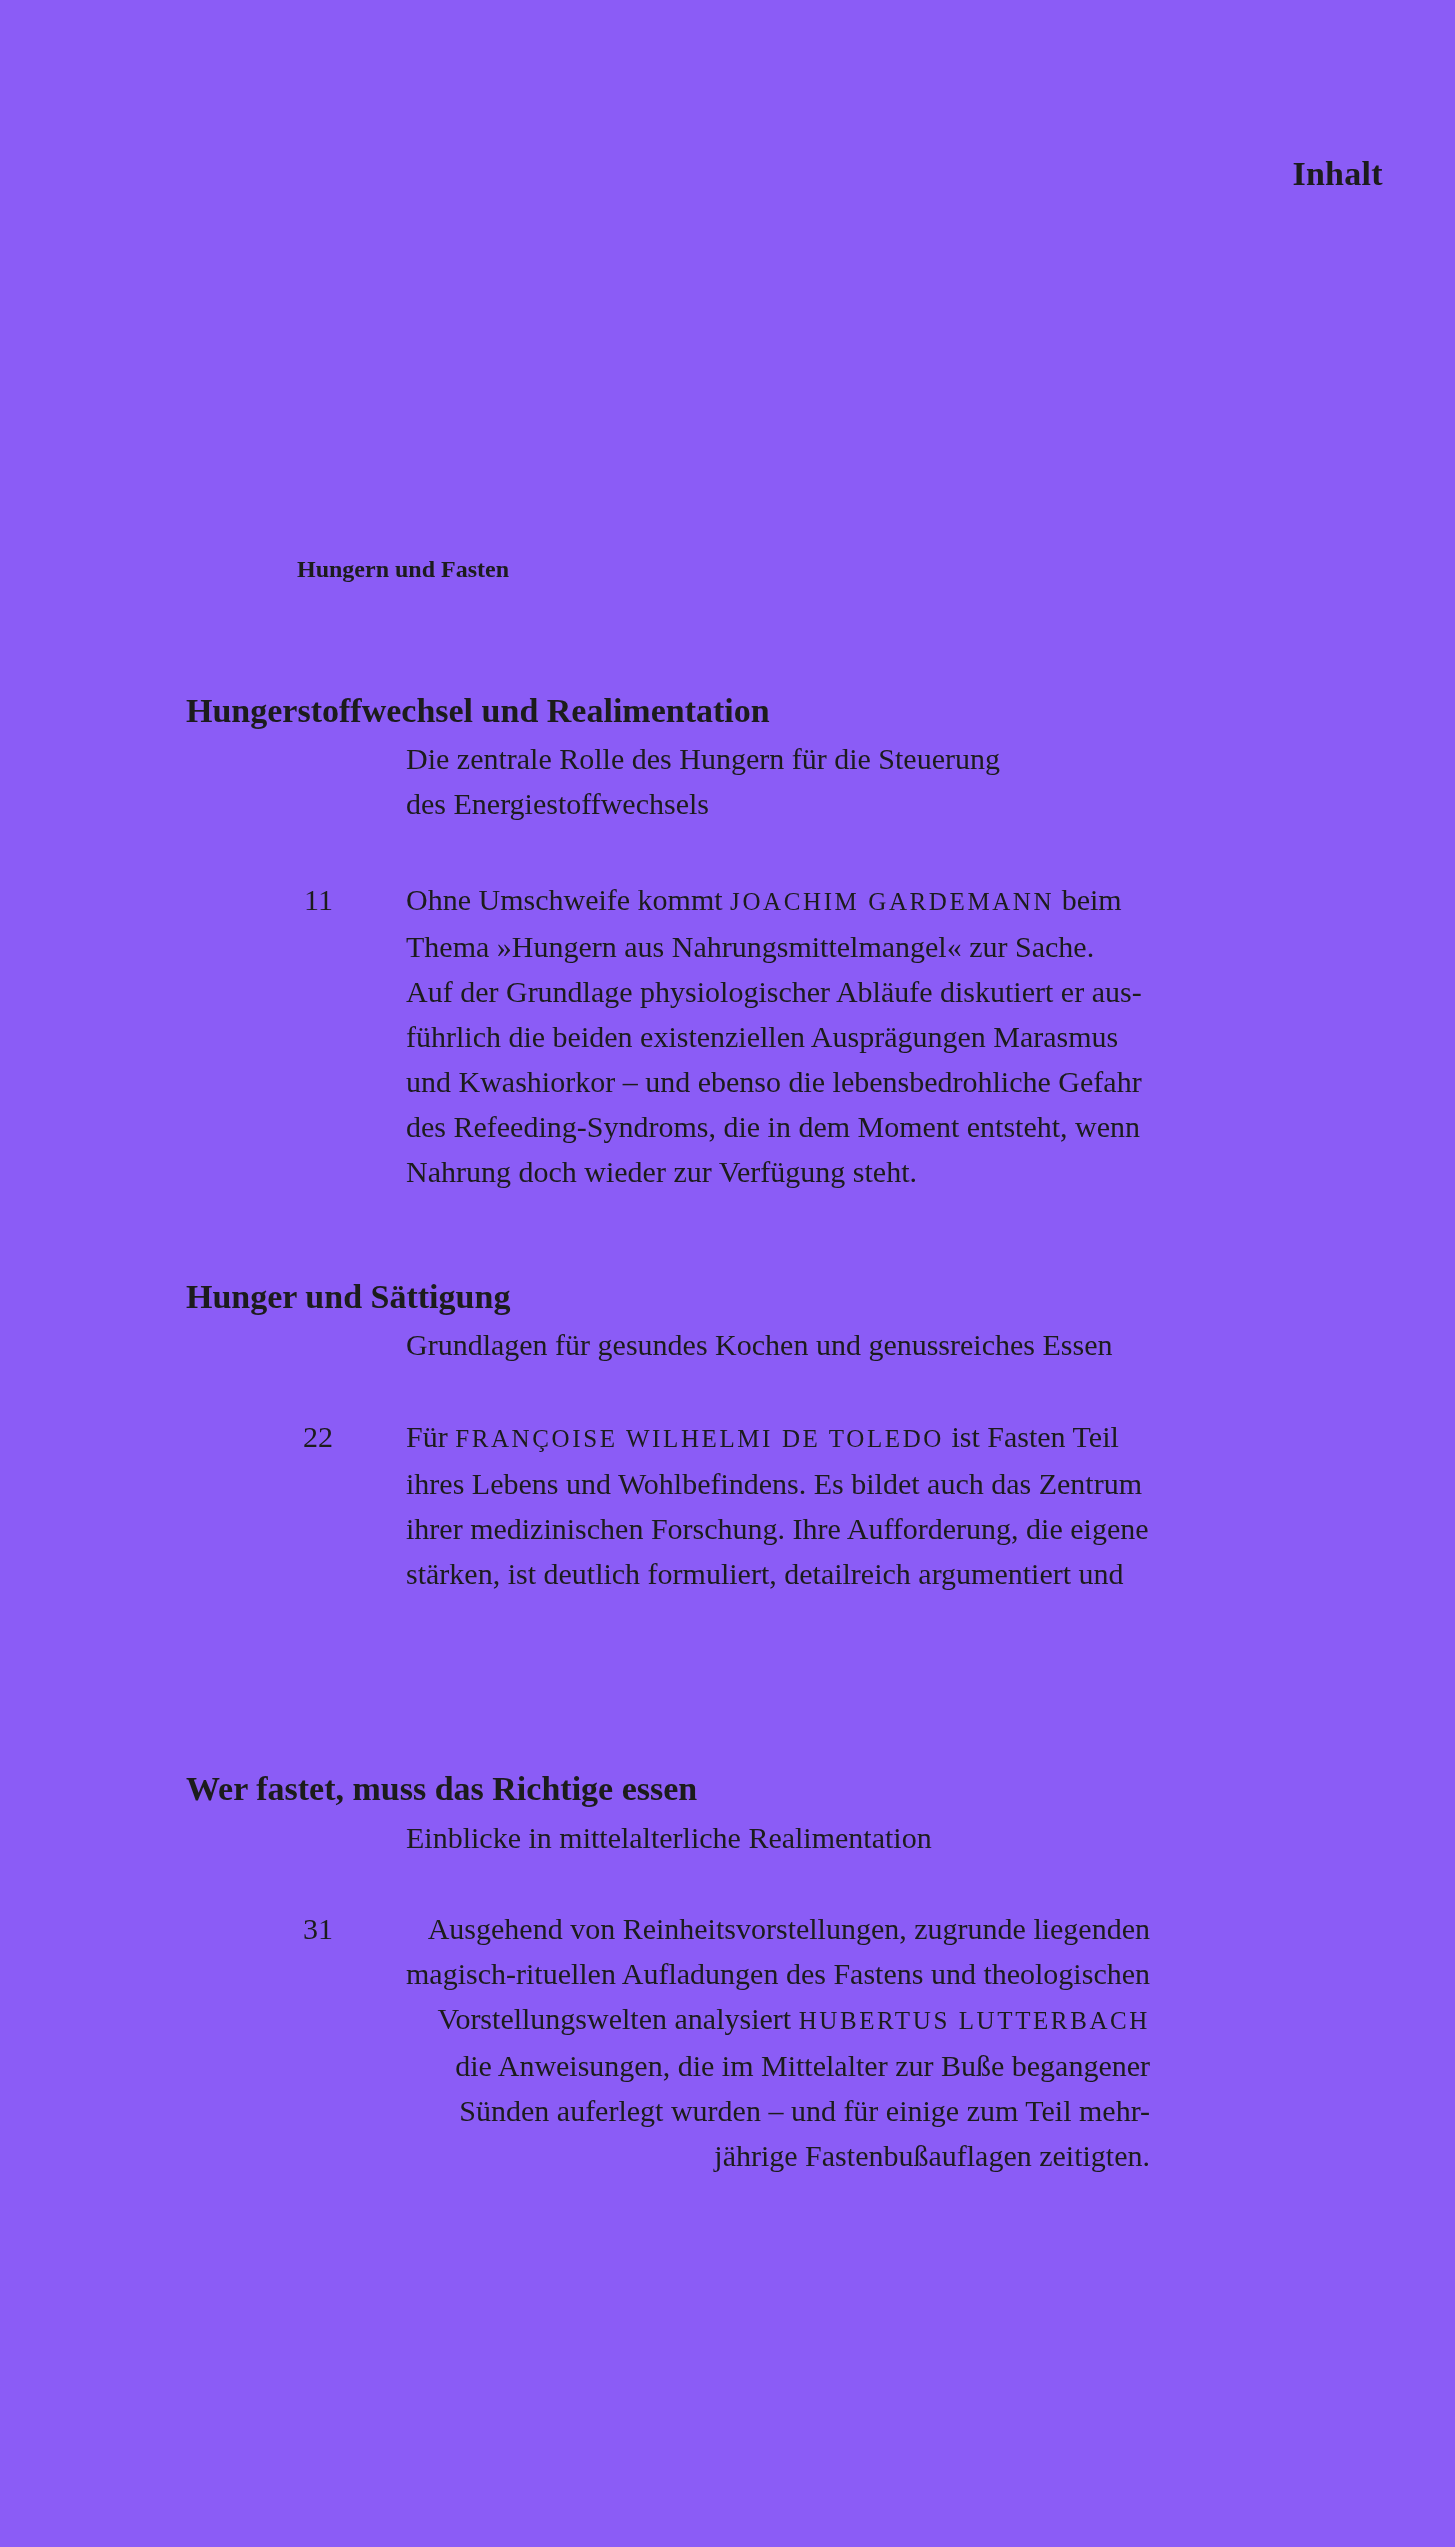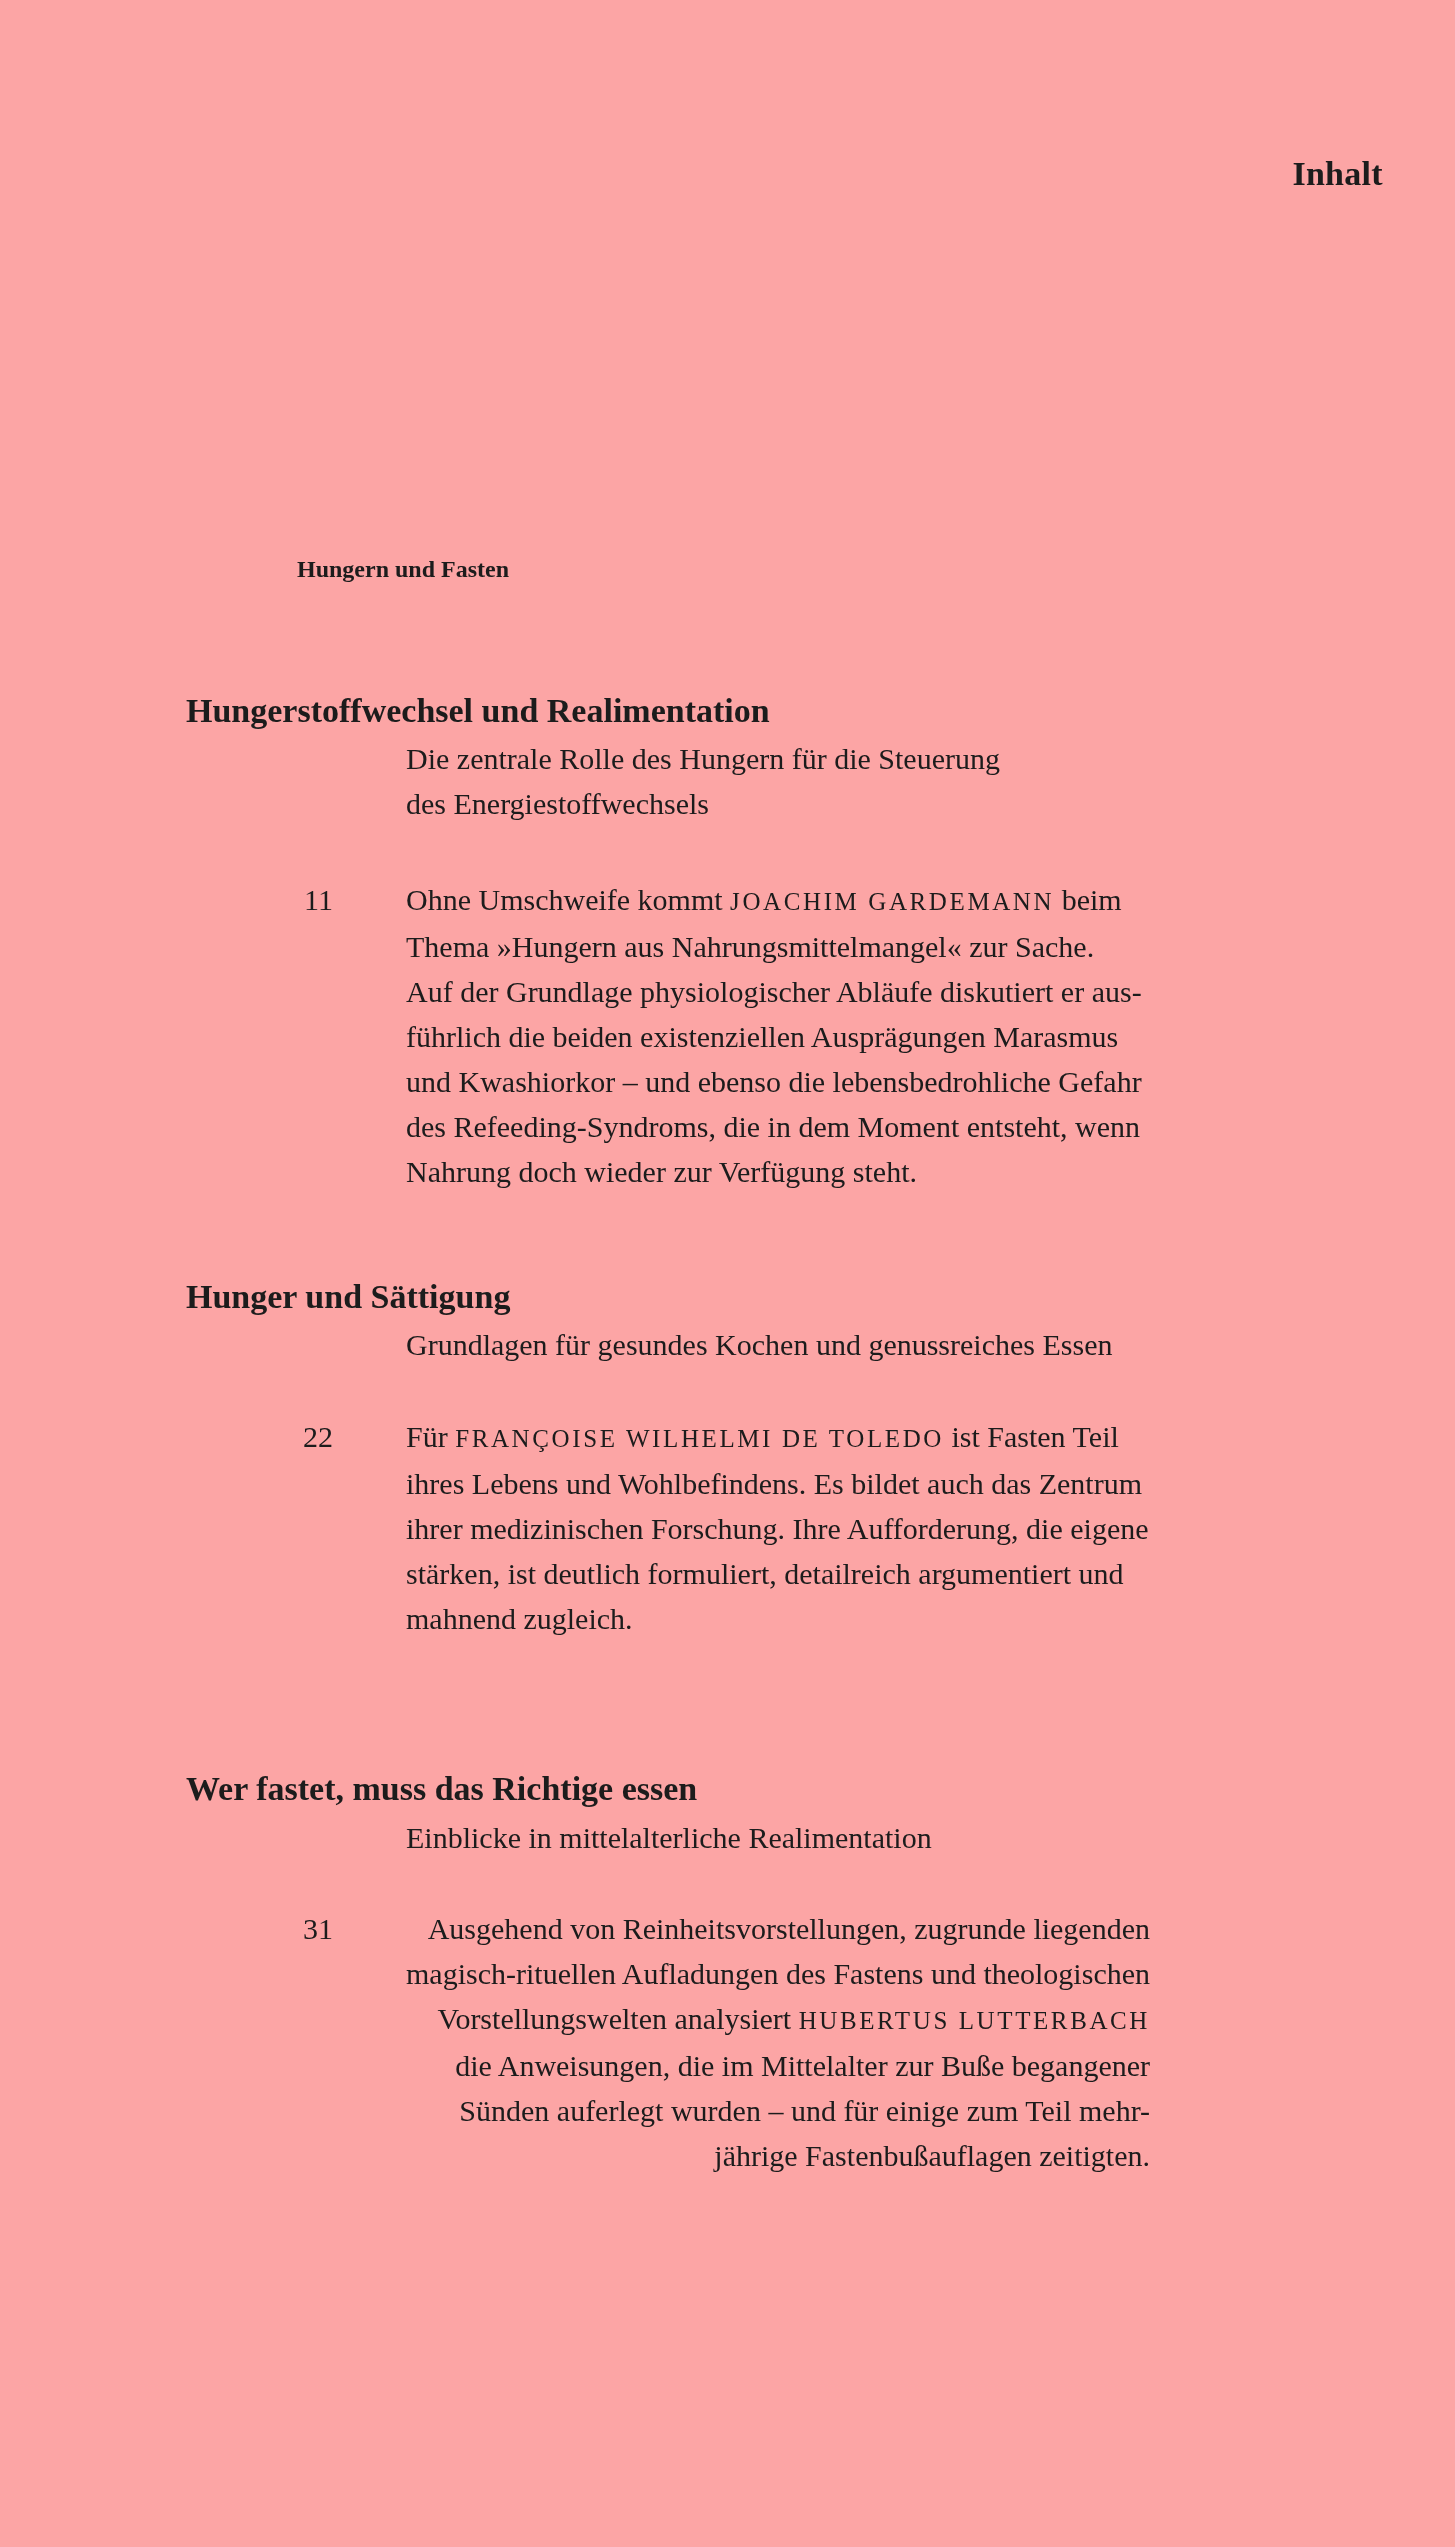--- a/index.html
+++ b/index.html
@@ -4,21 +4,21 @@
 <style>
   html, body {
     margin: 0;
     padding: 0;
     background: #ffffff;
   }
   .page {
     position: relative;
     width: 1456px;
     height: 2547px;
-    background: #fca5a5;
+    background: #8b5cf6;
     font-family: "Liberation Serif", "DejaVu Serif", serif;
     color: #1c1c1c;
     overflow: hidden;
   }
   .page-header-label {
     position: absolute;
     top: 155px;
     right: 73px;
     font-size: 34px;
     font-weight: 700;
@@ -106,21 +106,20 @@
   <div id="s2-title" class="section-title">Hunger und Sättigung</div>
   <div id="s2-sub" class="section-subtitle">
     <div class="subtitle-line">Grundlagen für gesundes Kochen und genussreiches Essen</div>
   </div>
   <div id="s2-num" class="entry-page-number">22</div>
   <div id="s2-sum" class="entry-summary">
     <div class="summary-line">Für <span class="sc">FRANÇOISE WILHELMI DE TOLEDO</span> ist Fasten Teil</div>
     <div class="summary-line">ihres Lebens und Wohlbefindens. Es bildet auch das Zentrum</div>
     <div class="summary-line">ihrer medizinischen Forschung. Ihre Aufforderung, die eigene</div>
     <div class="summary-line">stärken, ist deutlich formuliert, detailreich argumentiert und</div>
-    <div class="summary-line">mahnend zugleich.</div>
   </div>
 
   <div id="s3-title" class="section-title">Wer fastet, muss das Richtige essen</div>
   <div id="s3-sub" class="section-subtitle">
     <div class="subtitle-line">Einblicke in mittelalterliche Realimentation</div>
   </div>
   <div id="s3-num" class="entry-page-number">31</div>
   <div id="s3-sum" class="entry-summary">
     <div class="summary-line">Ausgehend von Reinheitsvorstellungen, zugrunde liegenden</div>
     <div class="summary-line">magisch-rituellen Aufladungen des Fastens und theologischen</div>

